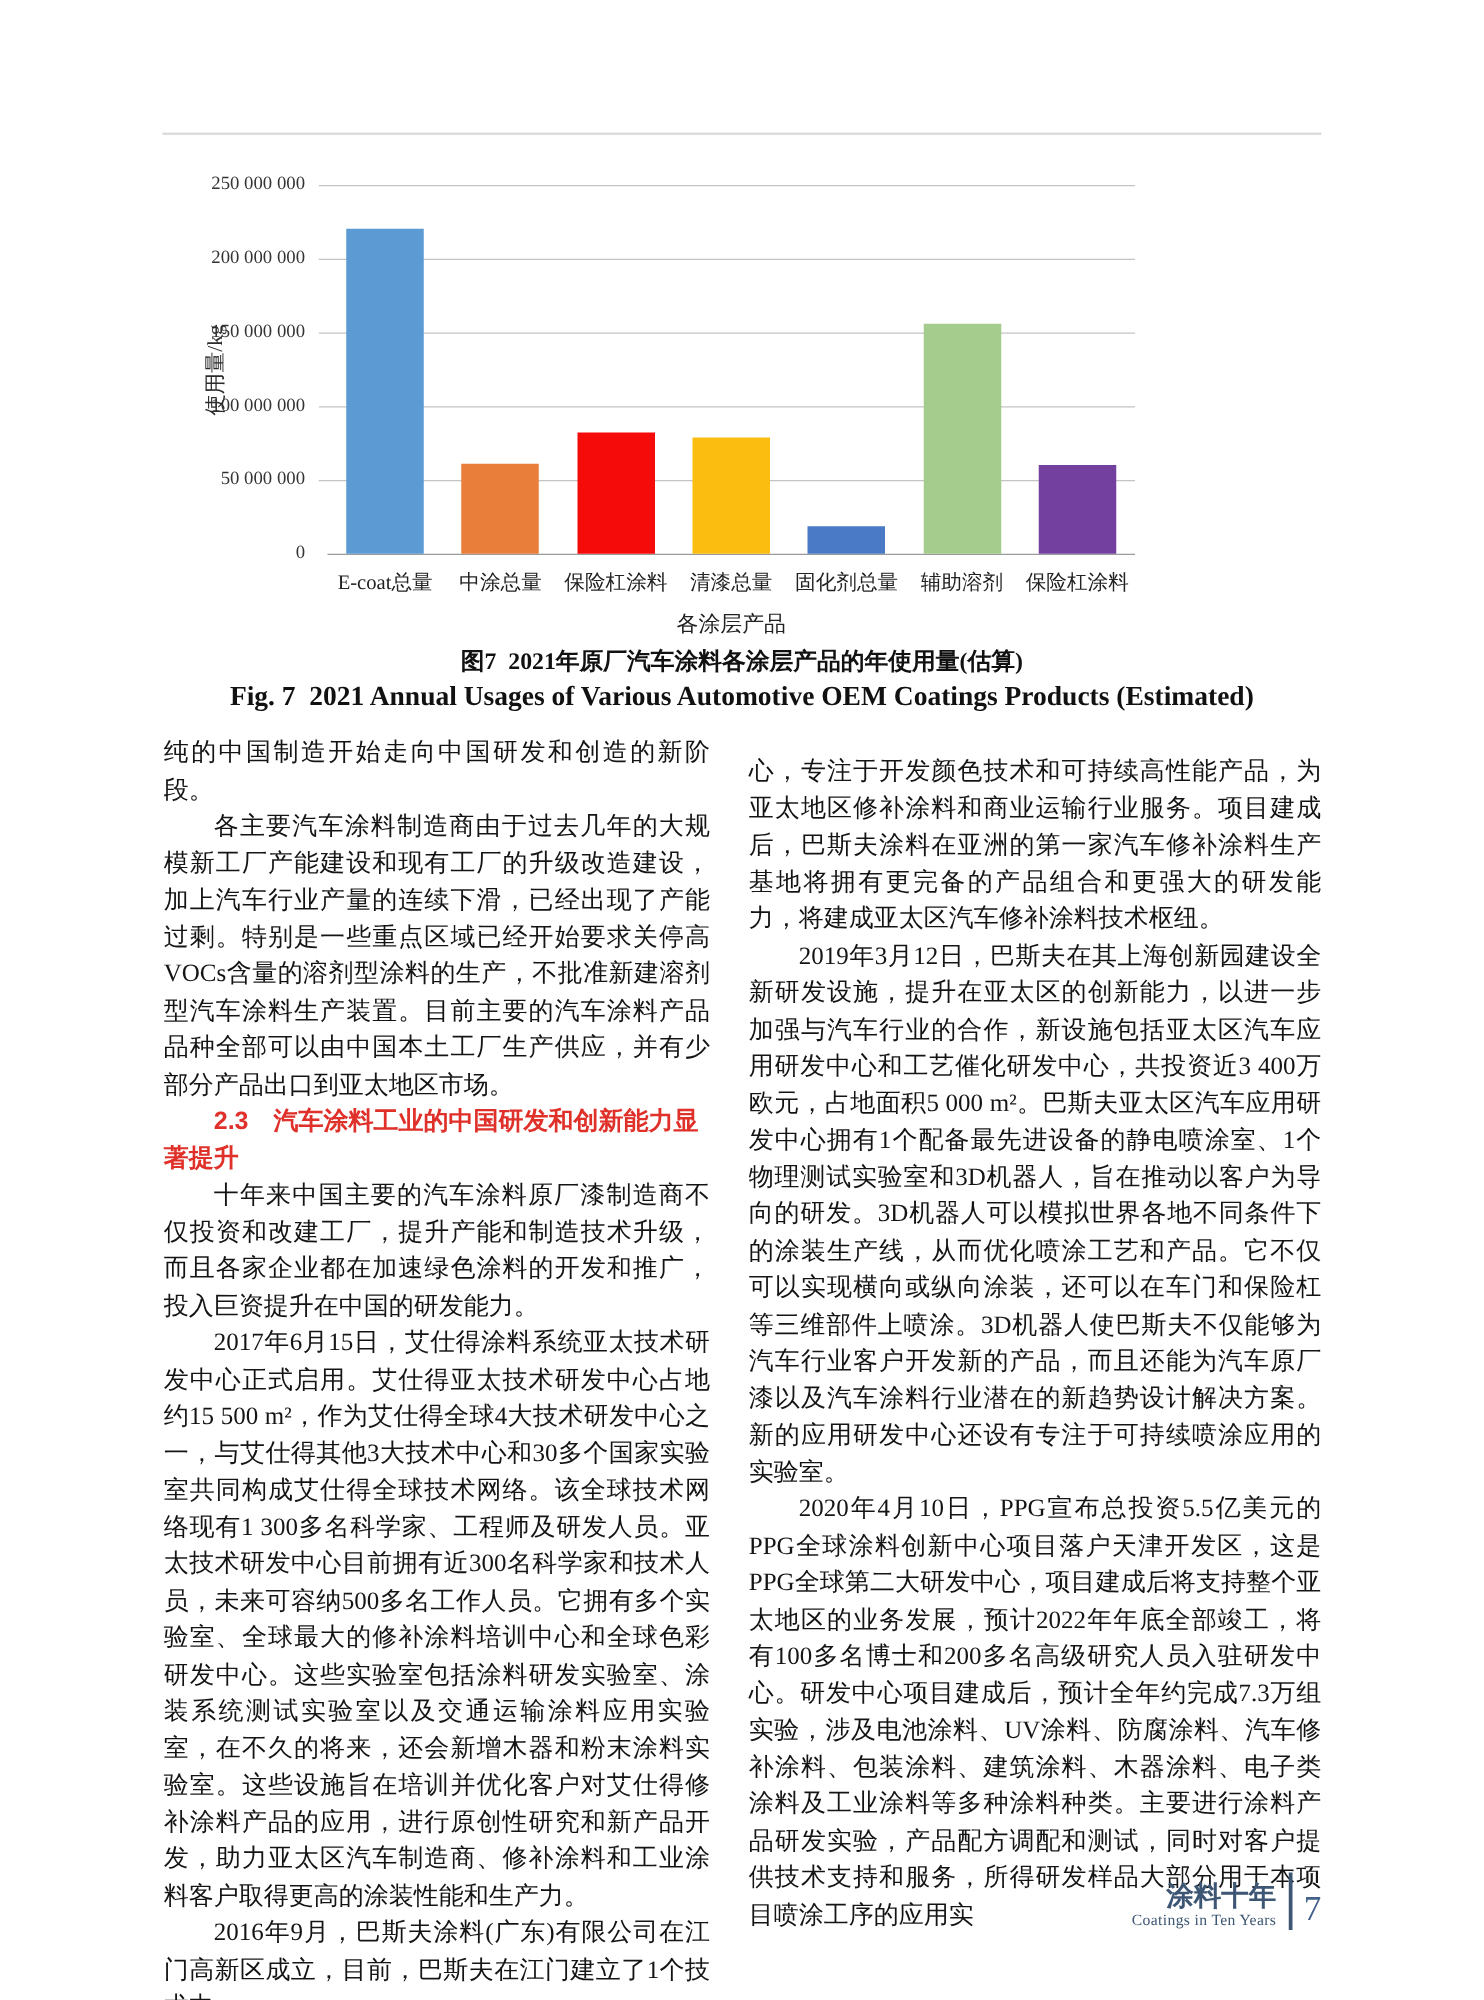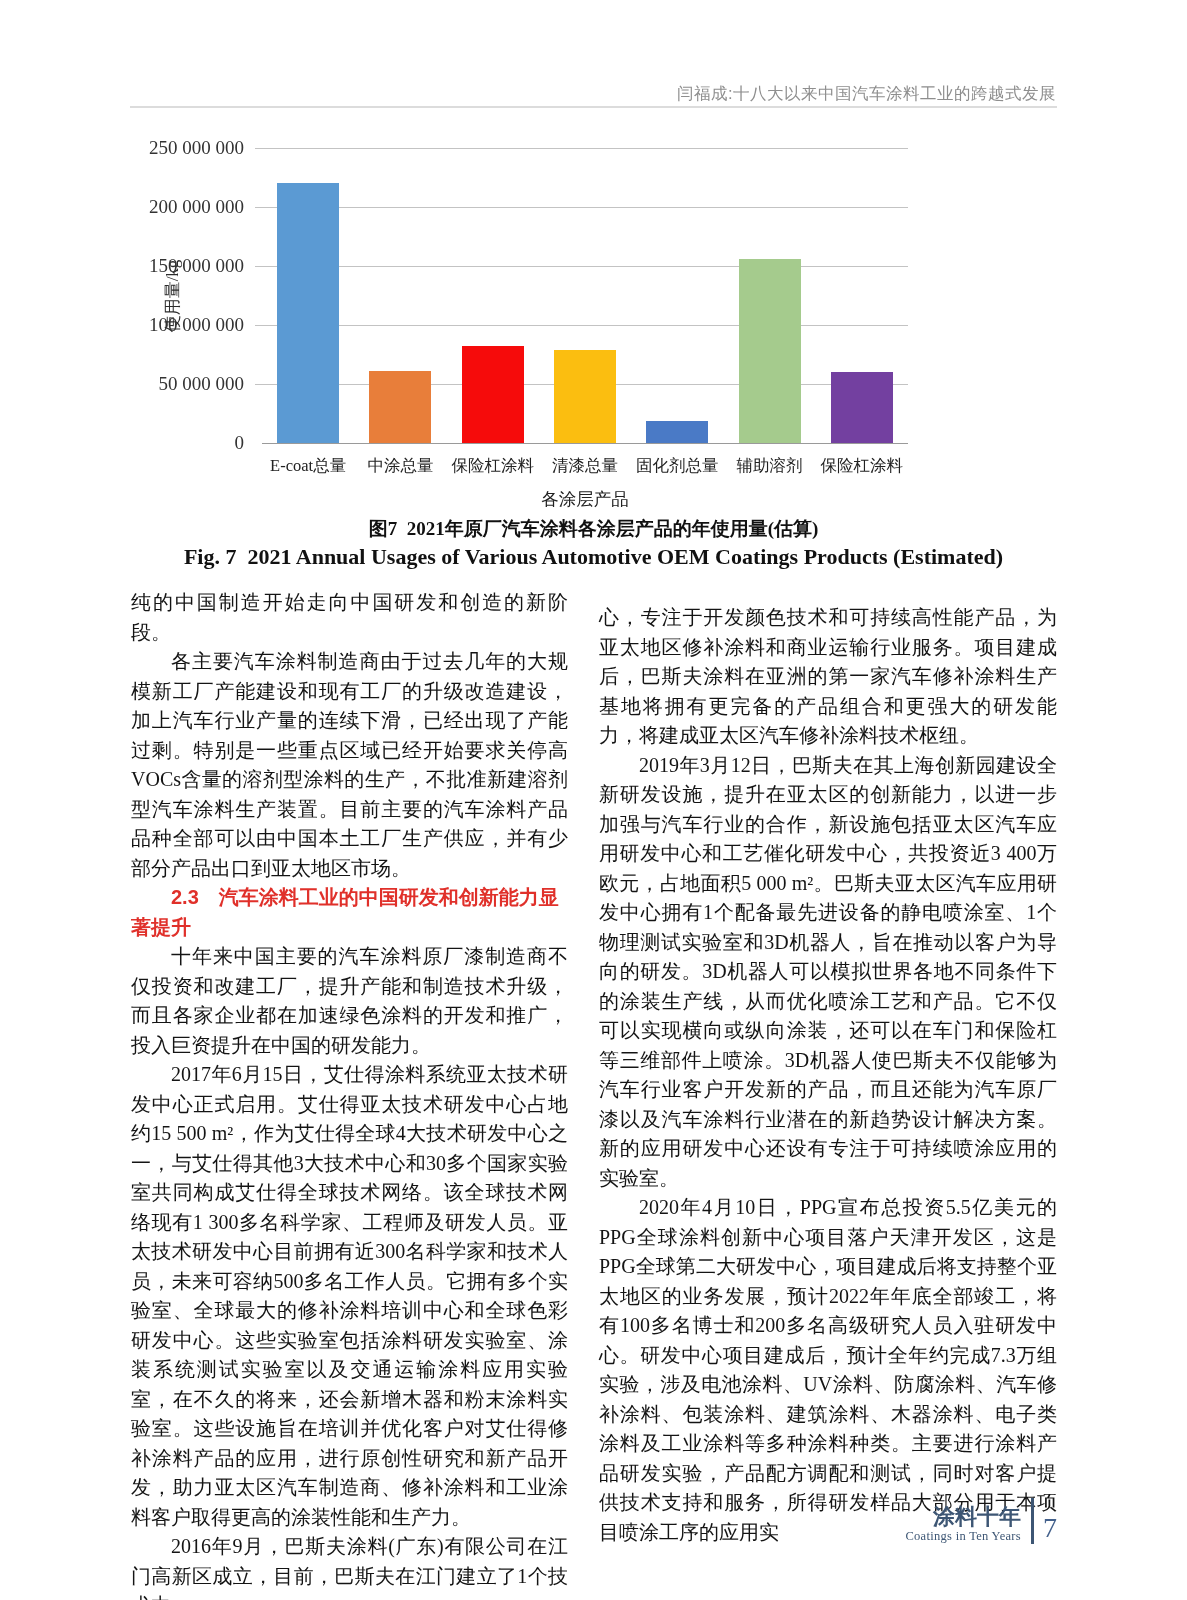--- a/index.html
+++ b/index.html
@@ -24,21 +24,21 @@
   
   .chart{position:absolute;left:0;top:0;}
   .y-axis-title{
     position:absolute;left:172px;top:296px;
     transform:translate(-50%,-50%) rotate(-90deg);
     white-space:nowrap;font-size:17px;color:#2b2b2b;
   }
   .ytick-labels{position:absolute;left:150px;top:148px;width:100px;height:295px;}
   .ytick{
     position:absolute;right:6px;transform:translateY(-50%);
-    font-size:19px;color:#333;white-space:nowrap;
+    font-size:15px;color:#333;white-space:nowrap;
   }
   .plot-area{
     position:absolute;left:262px;top:148px;width:646px;height:295px;
     border-bottom:1px solid #9a9a9a;
   }
   .gridline{
     position:absolute;left:-7px;right:0;height:1px;background:#c3c3c3;
   }
   .bars{
     position:absolute;left:0;right:0;top:0;bottom:0;
@@ -99,21 +99,20 @@
   .footer-page-number{
     font-family:"Liberation Serif", serif;
     font-size:28px;color:#44618c;padding-top:8px;
   }
 </style>
 </head>
 <body>
 
 <div class="page">
 
-  <div class="running-head">闫福成:十八大以来中国汽车涂料工业的跨越式发展</div>
   <div class="head-rule"></div>
 
   <div class="chart">
     <div class="y-axis-title">使用量/kg</div>
     <div class="ytick-labels">
         <div class="ytick" style="top: 295px;">0</div>
         <div class="ytick" style="top: 236px;">50 000 000</div>
         <div class="ytick" style="top: 177px;">100 000 000</div>
         <div class="ytick" style="top: 118px;">150 000 000</div>
         <div class="ytick" style="top: 59px;">200 000 000</div>

